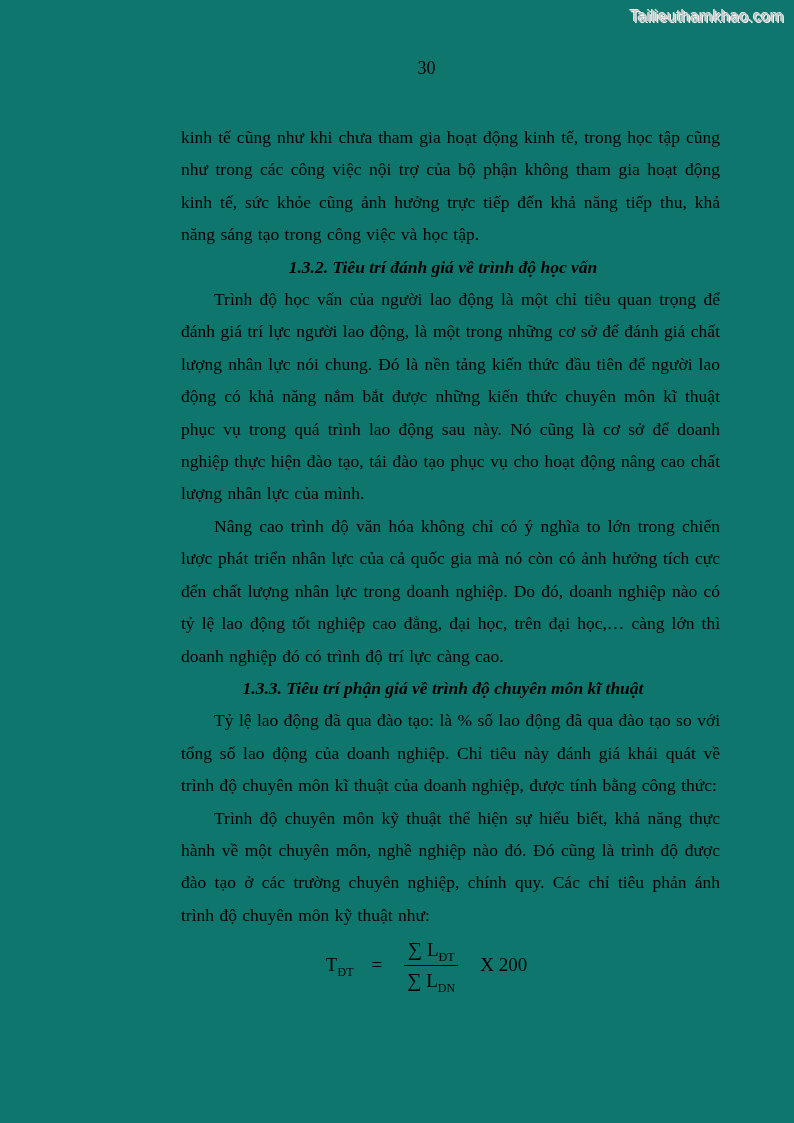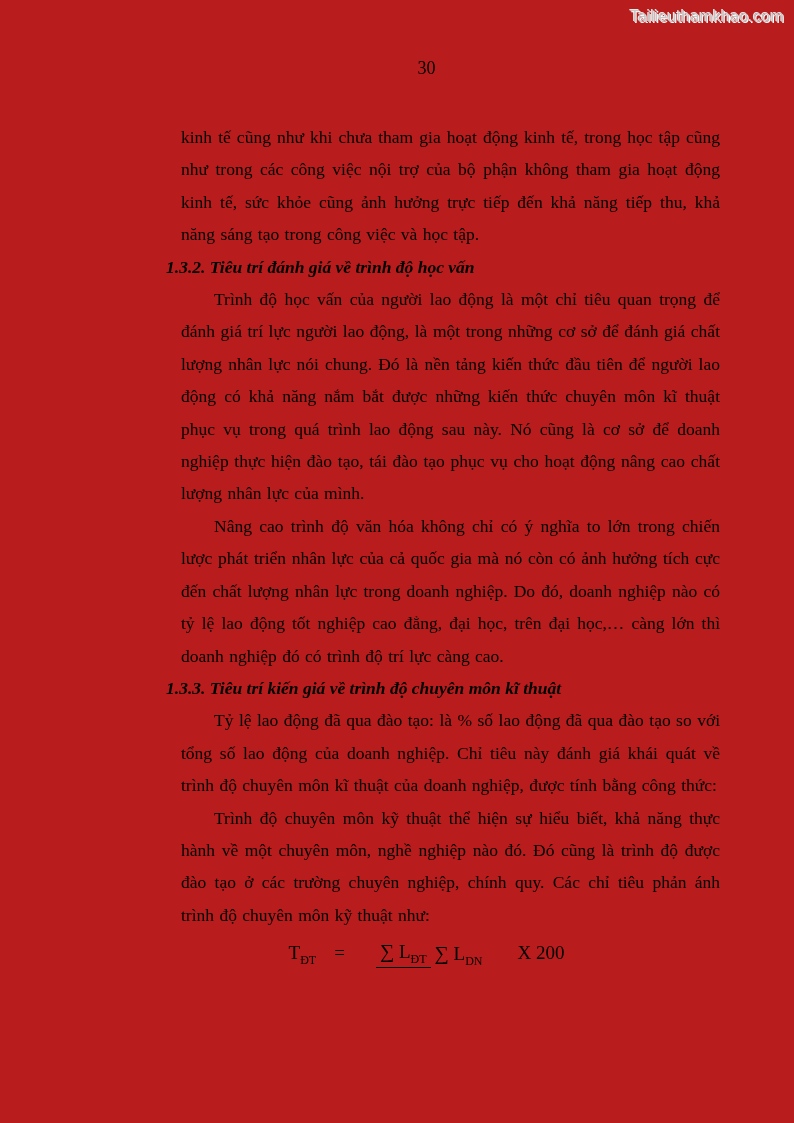--- a/index.html
+++ b/index.html
@@ -8,21 +8,21 @@
     width: 794px;
     height: 1123px;
     position: relative;
     font-family: "Liberation Serif", "DejaVu Serif", serif;
     color: #000000;
     overflow: hidden;
   }
   .page {
     position: absolute;
     inset: 0;
-    background: #b91c1c;
+    background: #0f766e;
   }
   .watermark {
     position: absolute;
     top: 8px;
     right: 10px;
     font-family: "Liberation Sans", "DejaVu Sans", sans-serif;
     font-size: 16px;
     color: #c6c6c6;
     text-shadow: 1px 1px 0 #ffffff, -1px -1px 0 #e9e9e9;
     letter-spacing: 0.2px;
@@ -47,42 +47,42 @@
     text-align: justify;
     text-indent: 33px;
     word-spacing: 1px;
     margin-left: 48px;
   }
   .para.no-indent { text-indent: 0; }
   .heading {
     font-weight: bold;
     font-style: italic;
     text-indent: 33px;
-    text-align: left;
+    text-align: center;
   }
   .formula-row {
     margin-top: 6px;
     text-align: center;
   }
   .formula {
     display: inline-flex;
     align-items: center;
     font-size: 19px;
     gap: 18px;
   }
   .formula sub {
     font-size: 12px;
     line-height: 1;
   }
   .frac {
     display: inline-flex;
-    flex-direction: row;
+    flex-direction: column;
     align-items: center;
     vertical-align: middle;
-    margin: 0 13px;
+    margin: 0 3px;
   }
   .frac .num {
     padding: 0 4px 2px 4px;
     border-bottom: 1.5px solid #000;
     line-height: 1.25;
   }
   .frac .den {
     padding: 2px 4px 0 4px;
     line-height: 1.25;
     text-align: right;
@@ -101,21 +101,21 @@
   <div class="content">
 
     <p class="para no-indent">kinh tế cũng như khi chưa tham gia hoạt động kinh tế, trong học tập cũng như trong các công việc nội trợ của bộ phận không tham gia hoạt động kinh tế, sức khỏe cũng ảnh hưởng trực tiếp đến khả năng tiếp thu, khả năng sáng tạo trong công việc và học tập.</p>
 
     <p class="heading">1.3.2. Tiêu trí đánh giá về trình độ học vấn</p>
 
     <p class="para">Trình độ học vấn của người lao động là một chỉ tiêu quan trọng để đánh giá trí lực người lao động, là một trong những cơ sở để đánh giá chất lượng nhân lực nói chung. Đó là nền tảng kiến thức đầu tiên để người lao động có khả năng nắm bắt được những kiến thức chuyên môn kĩ thuật phục vụ trong quá trình lao động sau này. Nó cũng là cơ sở để doanh nghiệp thực hiện đào tạo, tái đào tạo phục vụ cho hoạt động nâng cao chất lượng nhân lực của mình.</p>
 
     <p class="para">Nâng cao trình độ văn hóa không chỉ có ý nghĩa to lớn trong chiến lược phát triển nhân lực của cả quốc gia mà nó còn có ảnh hưởng tích cực đến chất lượng nhân lực trong doanh nghiệp. Do đó, doanh nghiệp nào có tỷ lệ lao động tốt nghiệp cao đẳng, đại học, trên đại học,… càng lớn thì doanh nghiệp đó có trình độ trí lực càng cao.</p>
 
-    <p class="heading">1.3.3. Tiêu trí kiến giá về trình độ chuyên môn kĩ thuật</p>
+    <p class="heading">1.3.3. Tiêu trí phận giá về trình độ chuyên môn kĩ thuật</p>
 
     <p class="para">Tỷ lệ lao động đã qua đào tạo: là % số lao động đã qua đào tạo so với tổng số lao động của doanh nghiệp. Chỉ tiêu này đánh giá khái quát về trình độ chuyên môn kĩ thuật của doanh nghiệp, được tính bằng công thức:</p>
 
     <p class="para">Trình độ chuyên môn kỹ thuật thể hiện sự hiểu biết, khả năng thực hành về một chuyên môn, nghề nghiệp nào đó. Đó cũng là trình độ được đào tạo ở các trường chuyên nghiệp, chính quy. Các chỉ tiêu phản ánh trình độ chuyên môn kỹ thuật như:</p>
 
     <div class="formula-row">
       <span class="formula">
         <span><span>T</span><sub>ĐT</sub></span>
         <span>=</span>
         <span class="frac">

